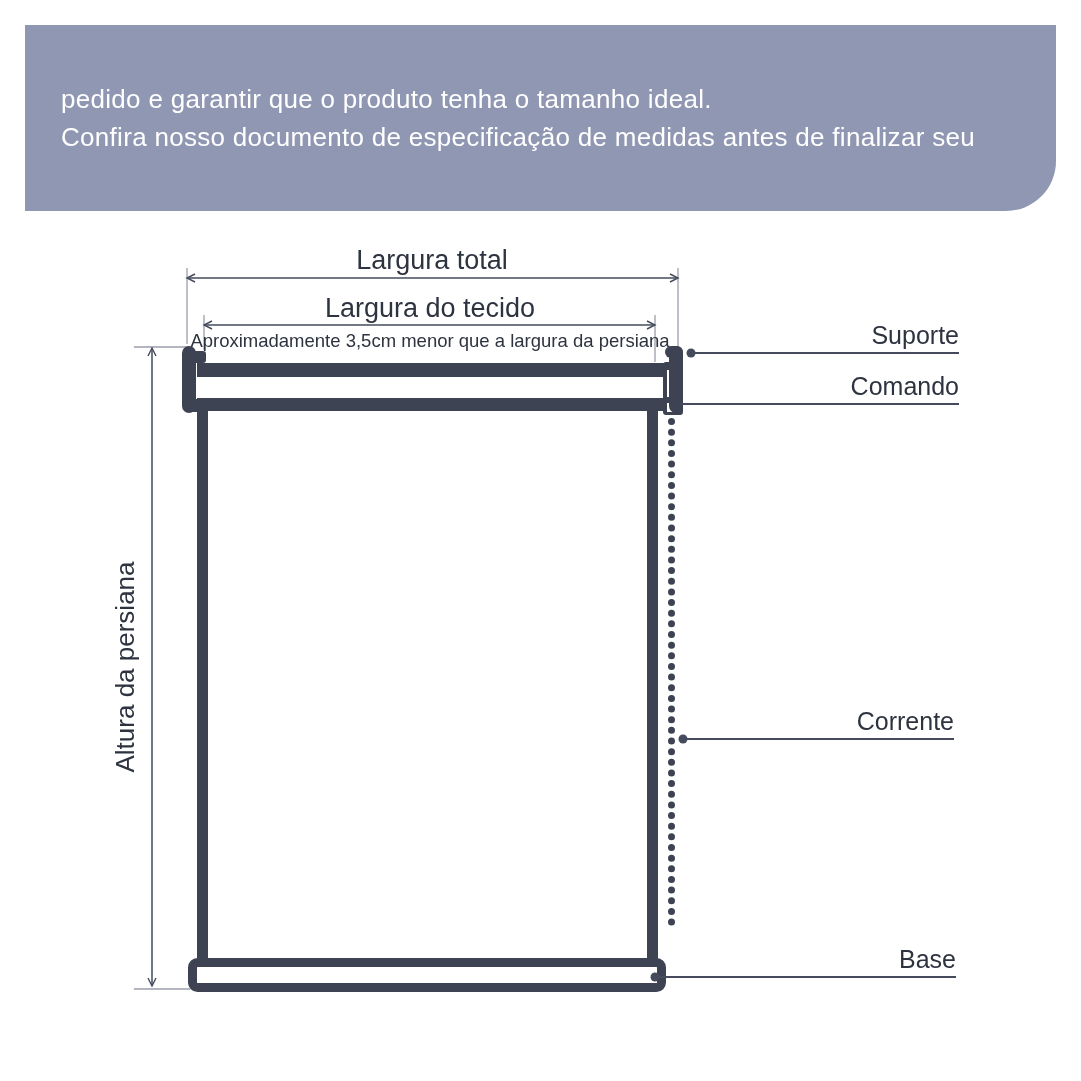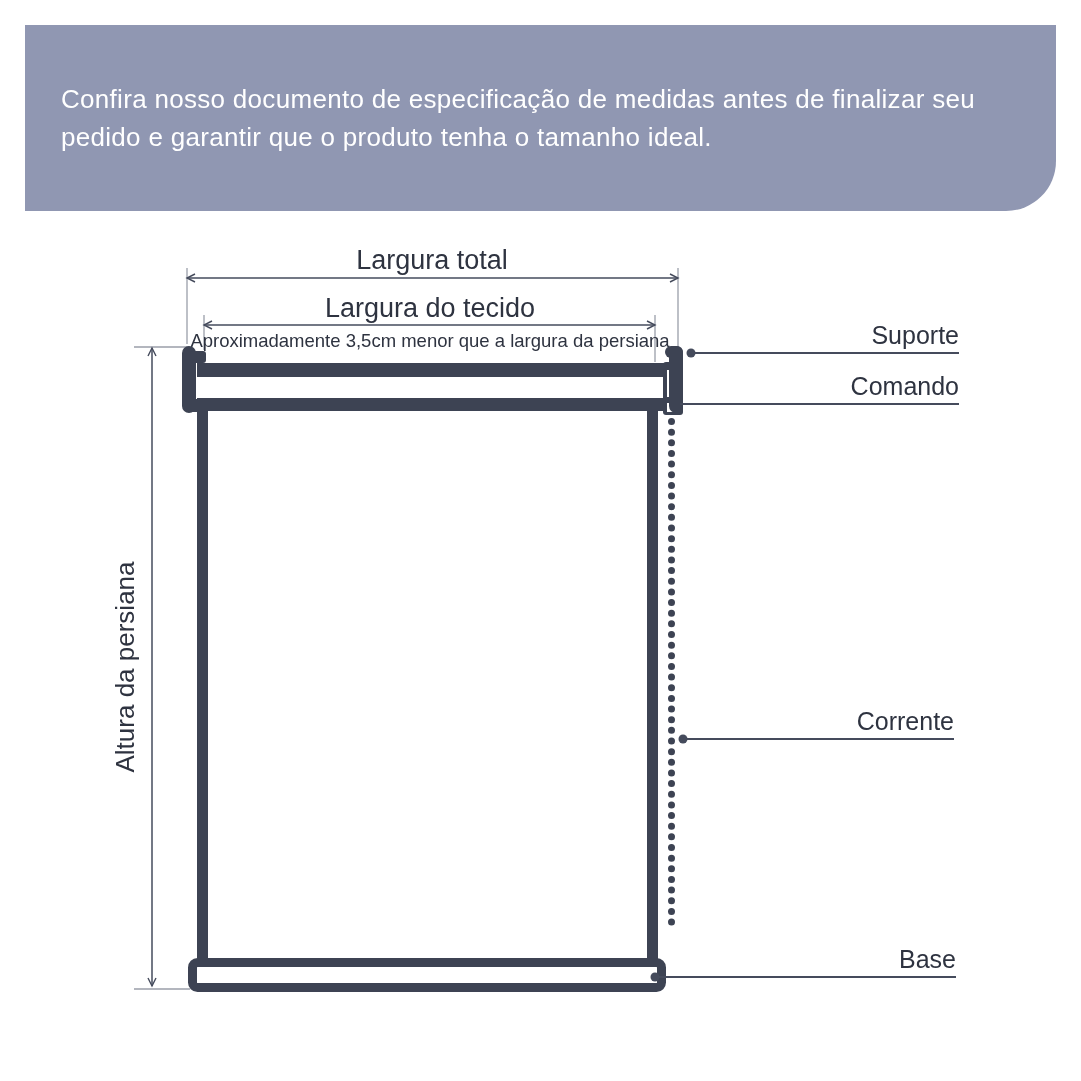--- a/index.html
+++ b/index.html
@@ -39,22 +39,22 @@
   .chain{stroke:var(--part-fill);stroke-width:7;stroke-linecap:round;stroke-dasharray:0 10.65;fill:none;}
   .basebar{fill:#FFFFFF;stroke:var(--part-fill);stroke-width:9;}
   .dot{fill:var(--line);}
 </style>
 </head>
 <body>
 
 <div class="canvas">
 
   <div class="banner">
+    <div class="banner-line">pedido e garantir que o produto tenha o tamanho ideal.</div>
     <div class="banner-line">Confira nosso documento de especificação de medidas antes de finalizar seu</div>
-    <div class="banner-line">pedido e garantir que o produto tenha o tamanho ideal.</div>
   </div>
 
   <svg class="diagram" viewBox="0 0 1081 1081">
     <defs>
       <marker id="arrR" markerUnits="userSpaceOnUse" markerWidth="12" markerHeight="12" viewBox="0 0 12 12" refX="10" refY="6" orient="0">
         <path d="M2,2 L10,6 L2,10" fill="none" stroke="#454B5C" stroke-width="1.4"></path>
       </marker>
       <marker id="arrL" markerUnits="userSpaceOnUse" markerWidth="12" markerHeight="12" viewBox="0 0 12 12" refX="2" refY="6" orient="0">
         <path d="M10,2 L2,6 L10,10" fill="none" stroke="#454B5C" stroke-width="1.4"></path>
       </marker>

